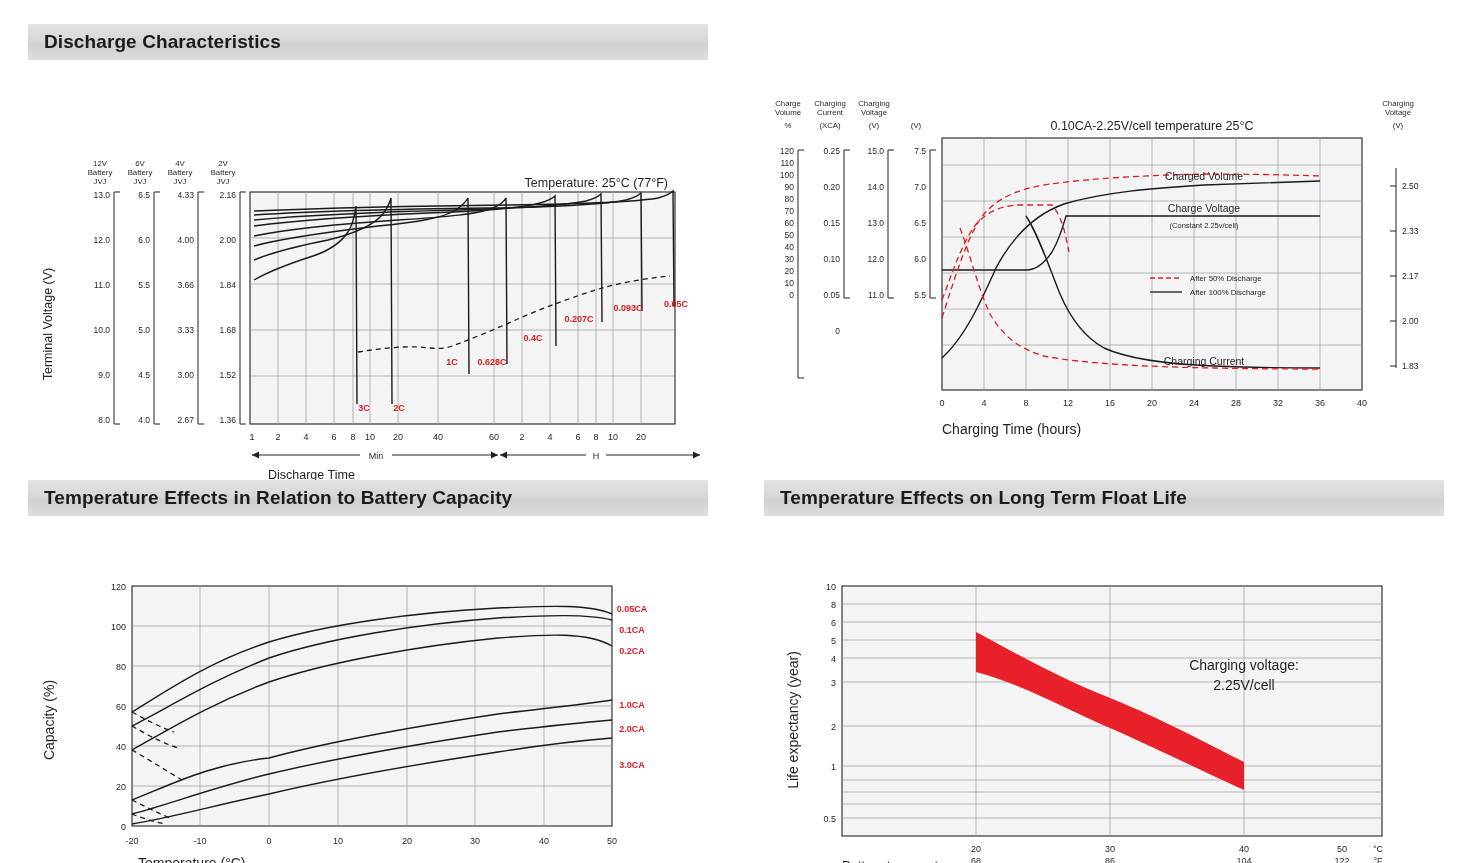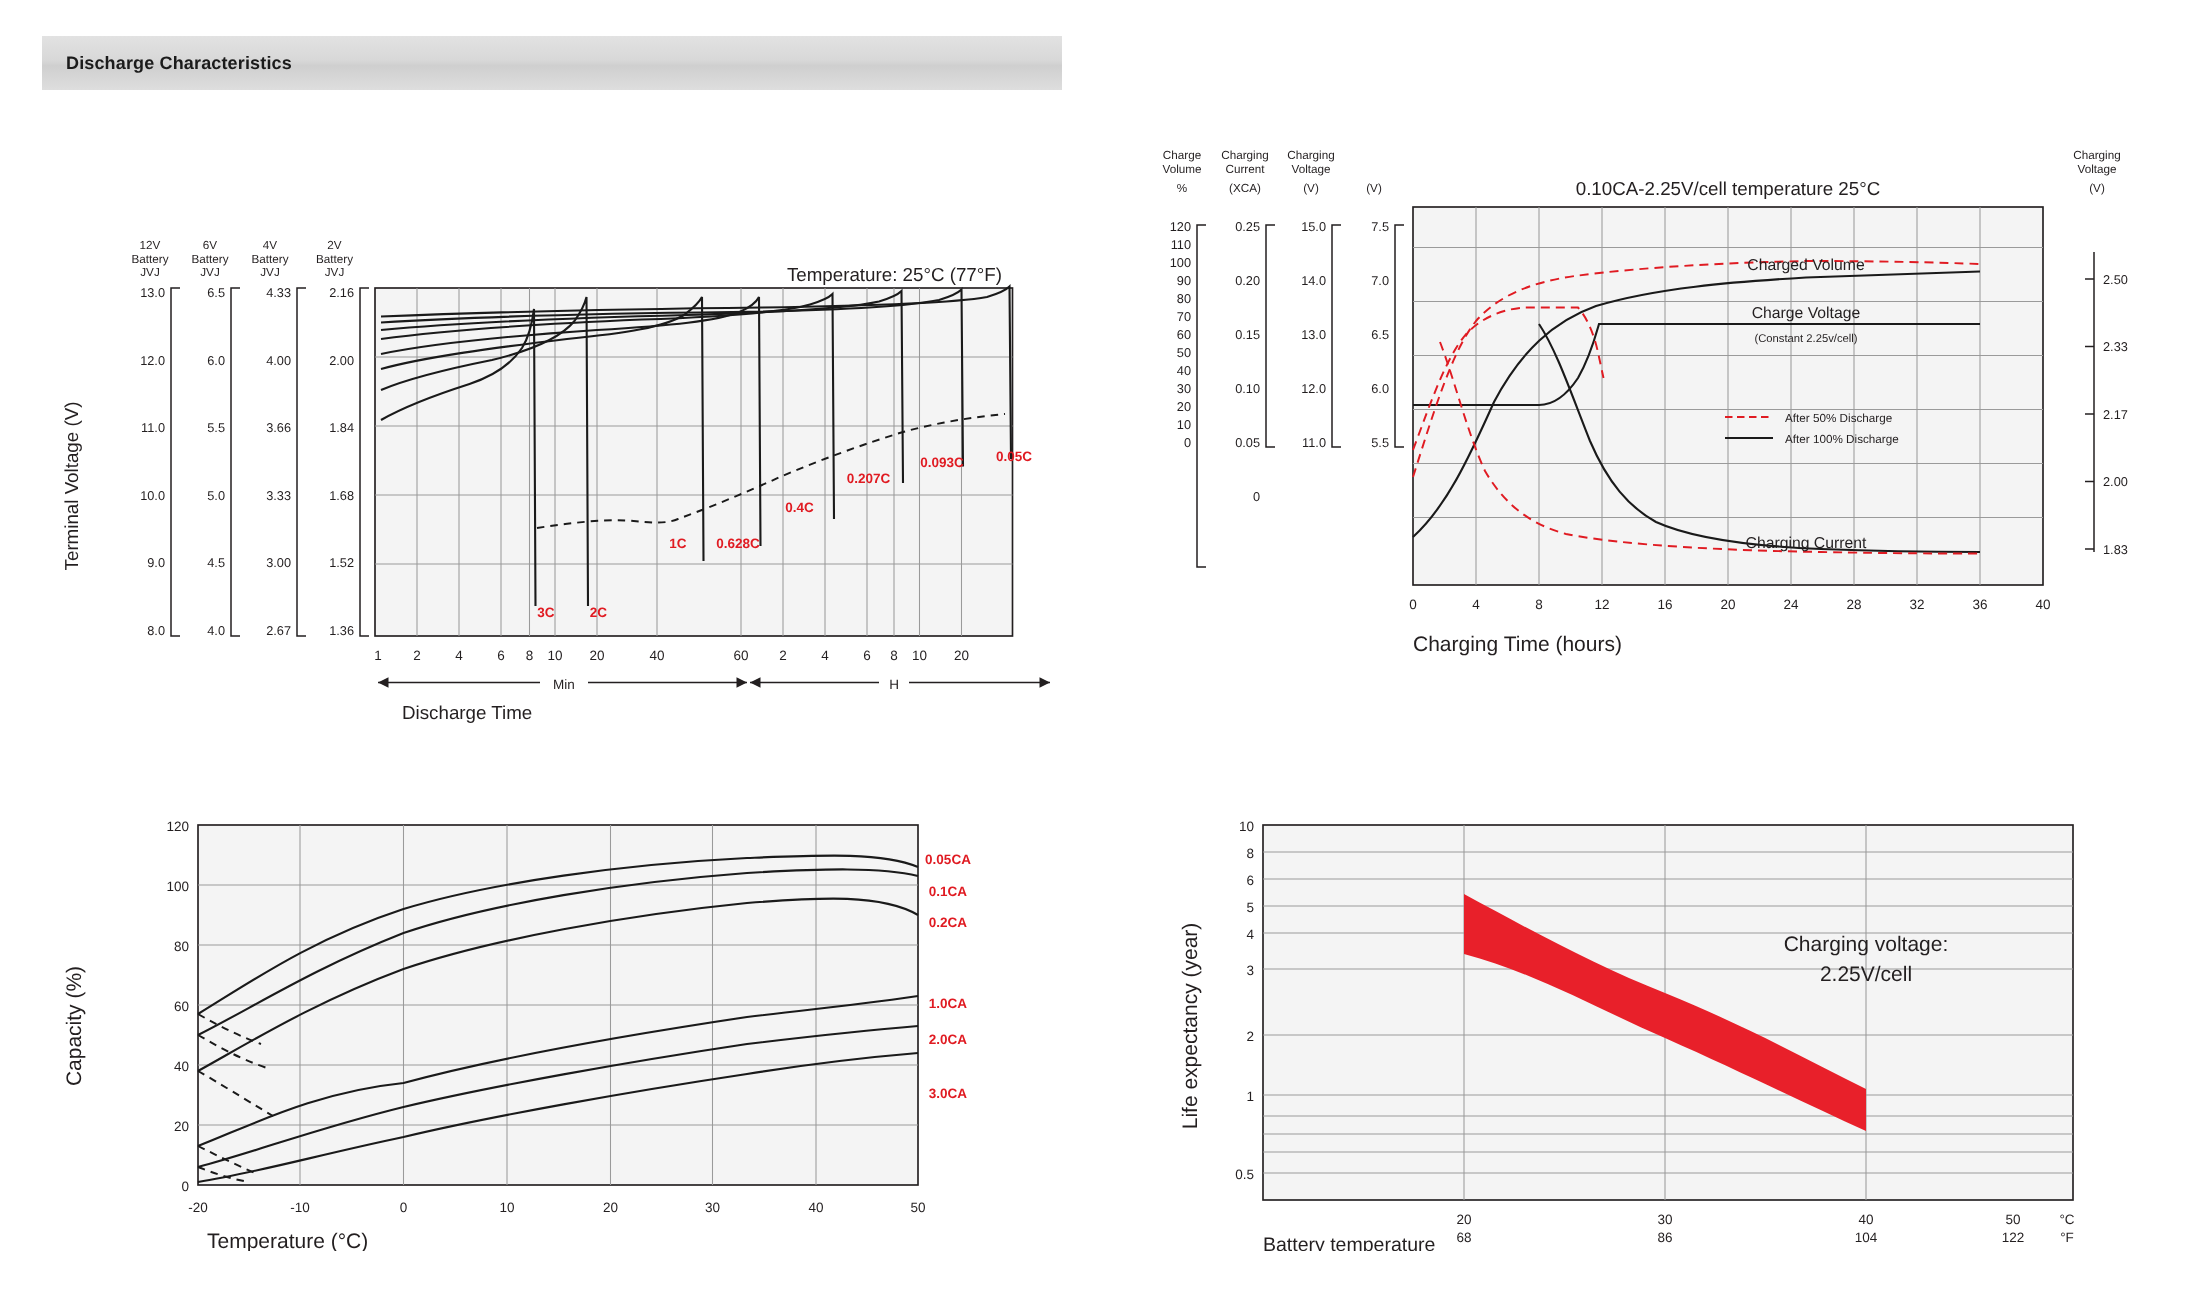--- a/index.html
+++ b/index.html
@@ -12,21 +12,21 @@
     position:relative;
     overflow:hidden;
   }
   .panel { position:absolute; }
   .panel-title {
     background:linear-gradient(to bottom,#e2e2e2 0%, #d8d8d8 45%, #cfcfcf 55%, #dedede 100%);
     height:36px;
     display:flex;
     align-items:center;
     padding-left:16px;
-    font-size:12px;
+    font-size:19px;
     font-weight:bold;
     color:#1b1b1b;
     letter-spacing:0.1px;
   }
   .plot-wrap { position:relative; }
   svg { display:block; }
   text { font-family:"Liberation Sans", sans-serif; fill:#231f20; }
   .tk { font-size:8.5px; }
   .tk9 { font-size:9px; }
   .lbl { font-size:11.5px; }
@@ -348,20 +348,21 @@
         <text x="556" y="368">36</text>
         <text x="598" y="368">40</text>
       </g>
 
       <text x="178" y="396" style="font-size:14px">Charging Time (hours)</text>
     </svg>
   </div>
 </div>
 
 <div class="panel" style="left:28px; top:480px; width:680px;">
+  <div class="panel-title">Temperature Effects in Relation to Battery Capacity</div>
 
   <div class="plot-wrap" style="margin-top:14px;">
     <svg width="680" height="340" viewBox="0 0 680 340">
       <text class="vlabel" x="26" y="190" transform="rotate(-90 26 190)" text-anchor="middle" style="font-size:14px">Capacity (%)</text>
 
       <rect class="plotbg" x="104" y="56" width="480" height="240"></rect>
 
       <g class="grid">
         <line x1="104" y1="96" x2="584" y2="96"></line>
         <line x1="104" y1="136" x2="584" y2="136"></line>
@@ -422,20 +423,21 @@
         <text class="red" x="604" y="202" text-anchor="middle">2.0CA</text>
         <text class="red" x="604" y="238" text-anchor="middle">3.0CA</text>
       </g>
 
       <text x="110" y="338" style="font-size:14px">Temperature (°C)</text>
     </svg>
   </div>
 </div>
 
 <div class="panel" style="left:764px; top:480px; width:680px;">
+  <div class="panel-title">Temperature Effects on Long Term Float Life</div>
 
   <div class="plot-wrap" style="margin-top:14px;">
     <svg width="680" height="340" viewBox="0 0 680 340">
       <text class="vlabel" x="34" y="190" transform="rotate(-90 34 190)" text-anchor="middle" style="font-size:14px">Life expectancy (year)</text>
 
       <rect class="plotbg" x="78" y="56" width="540" height="250"></rect>
 
       <g class="grid">
         <line x1="78" y1="74" x2="618" y2="74"></line>
         <line x1="78" y1="92" x2="618" y2="92"></line>

